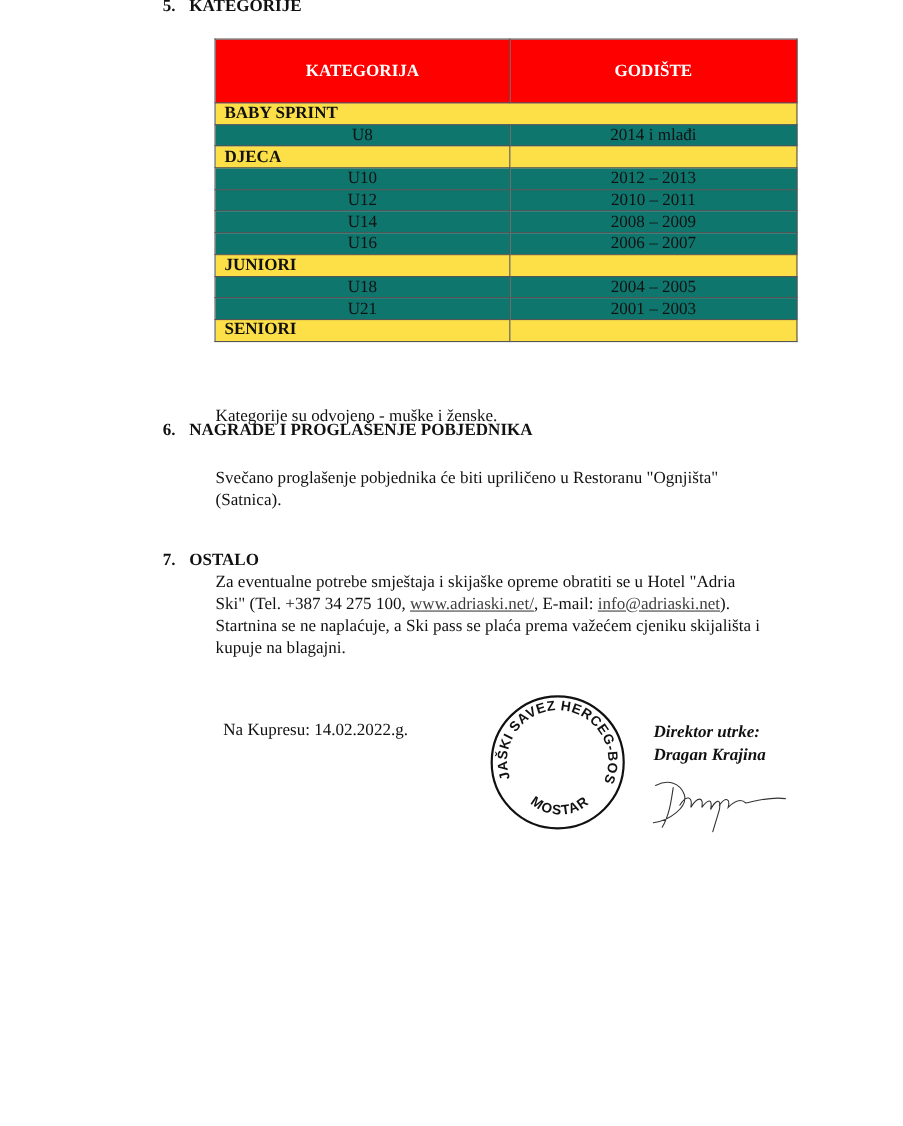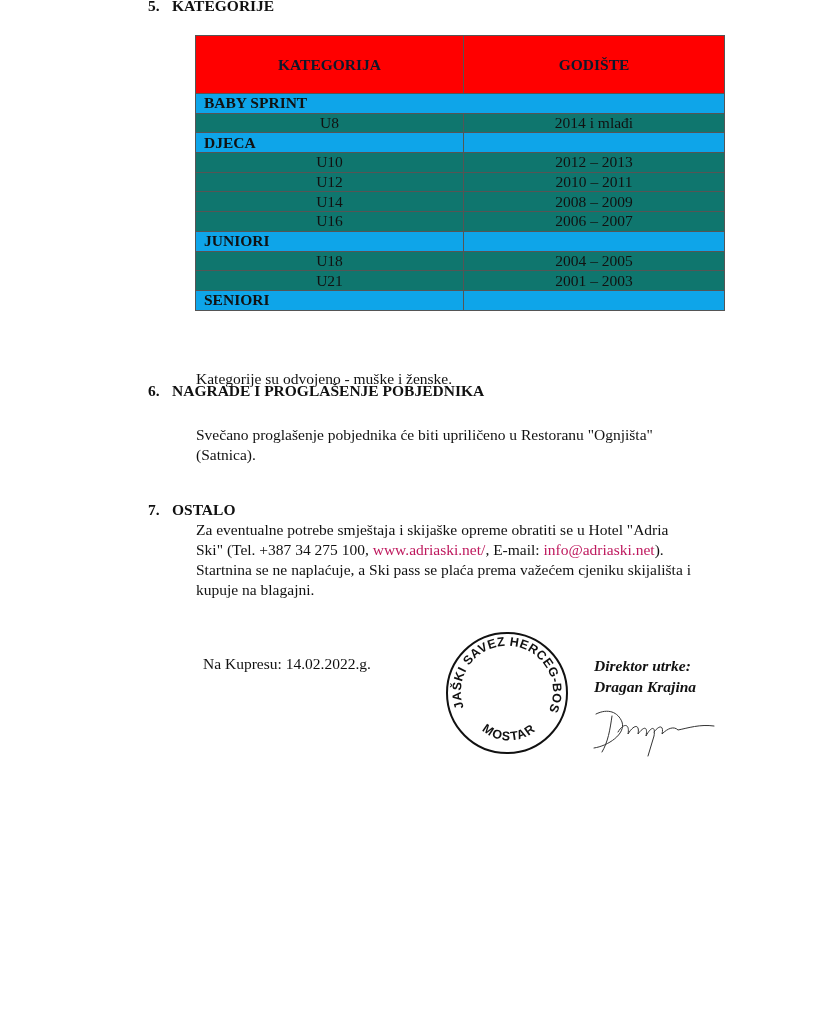--- a/index.html
+++ b/index.html
@@ -16,28 +16,28 @@
 
   table.cat {
     position: absolute; left: 195px; top: 35px; width: 529px;
     border-collapse: collapse; table-layout: fixed;
     font-size: 15.5px;
   }
   table.cat td, table.cat th {
     border: 1px solid #555555; padding: 0; height: 18.7px; line-height: 18px;
   }
   table.cat th {
-    background: #ff0000; color: #0f172a; height: 57px; font-weight: bold; text-align: center;
+    background: #ff0000; color: #ffffff; height: 57px; font-weight: bold; text-align: center;
   }
   table.cat col.c1 { width: 268px; }
   table.cat col.c2 { width: 261px; }
-  tr.group td { background: #0ea5e9; font-weight: bold; text-align: left; padding-left: 8px; }
+  tr.group td { background: #fde047; font-weight: bold; text-align: left; padding-left: 8px; }
   tr.item td { background: #0f766e; text-align: center; }
 
-  a.link { color: #be185d; }
+  a.link { color: #404040; text-decoration: underline; }
 
   .stamp { position: absolute; left: 444px; top: 630px; width: 126px; height: 126px; }
   .director { position: absolute; left: 594px; top: 655px; font-weight: bold; line-height: 21px; font-size: 15.5px; white-space: nowrap; font-style: italic; }
   .signature { position: absolute; left: 588px; top: 702px; width: 130px; height: 56px; }
   .place-date { position: absolute; left: 203px; top: 655px; white-space: nowrap; }
 </style>
 </head>
 <body>
 
 <div class="sec-head" style="top:-3px;">

